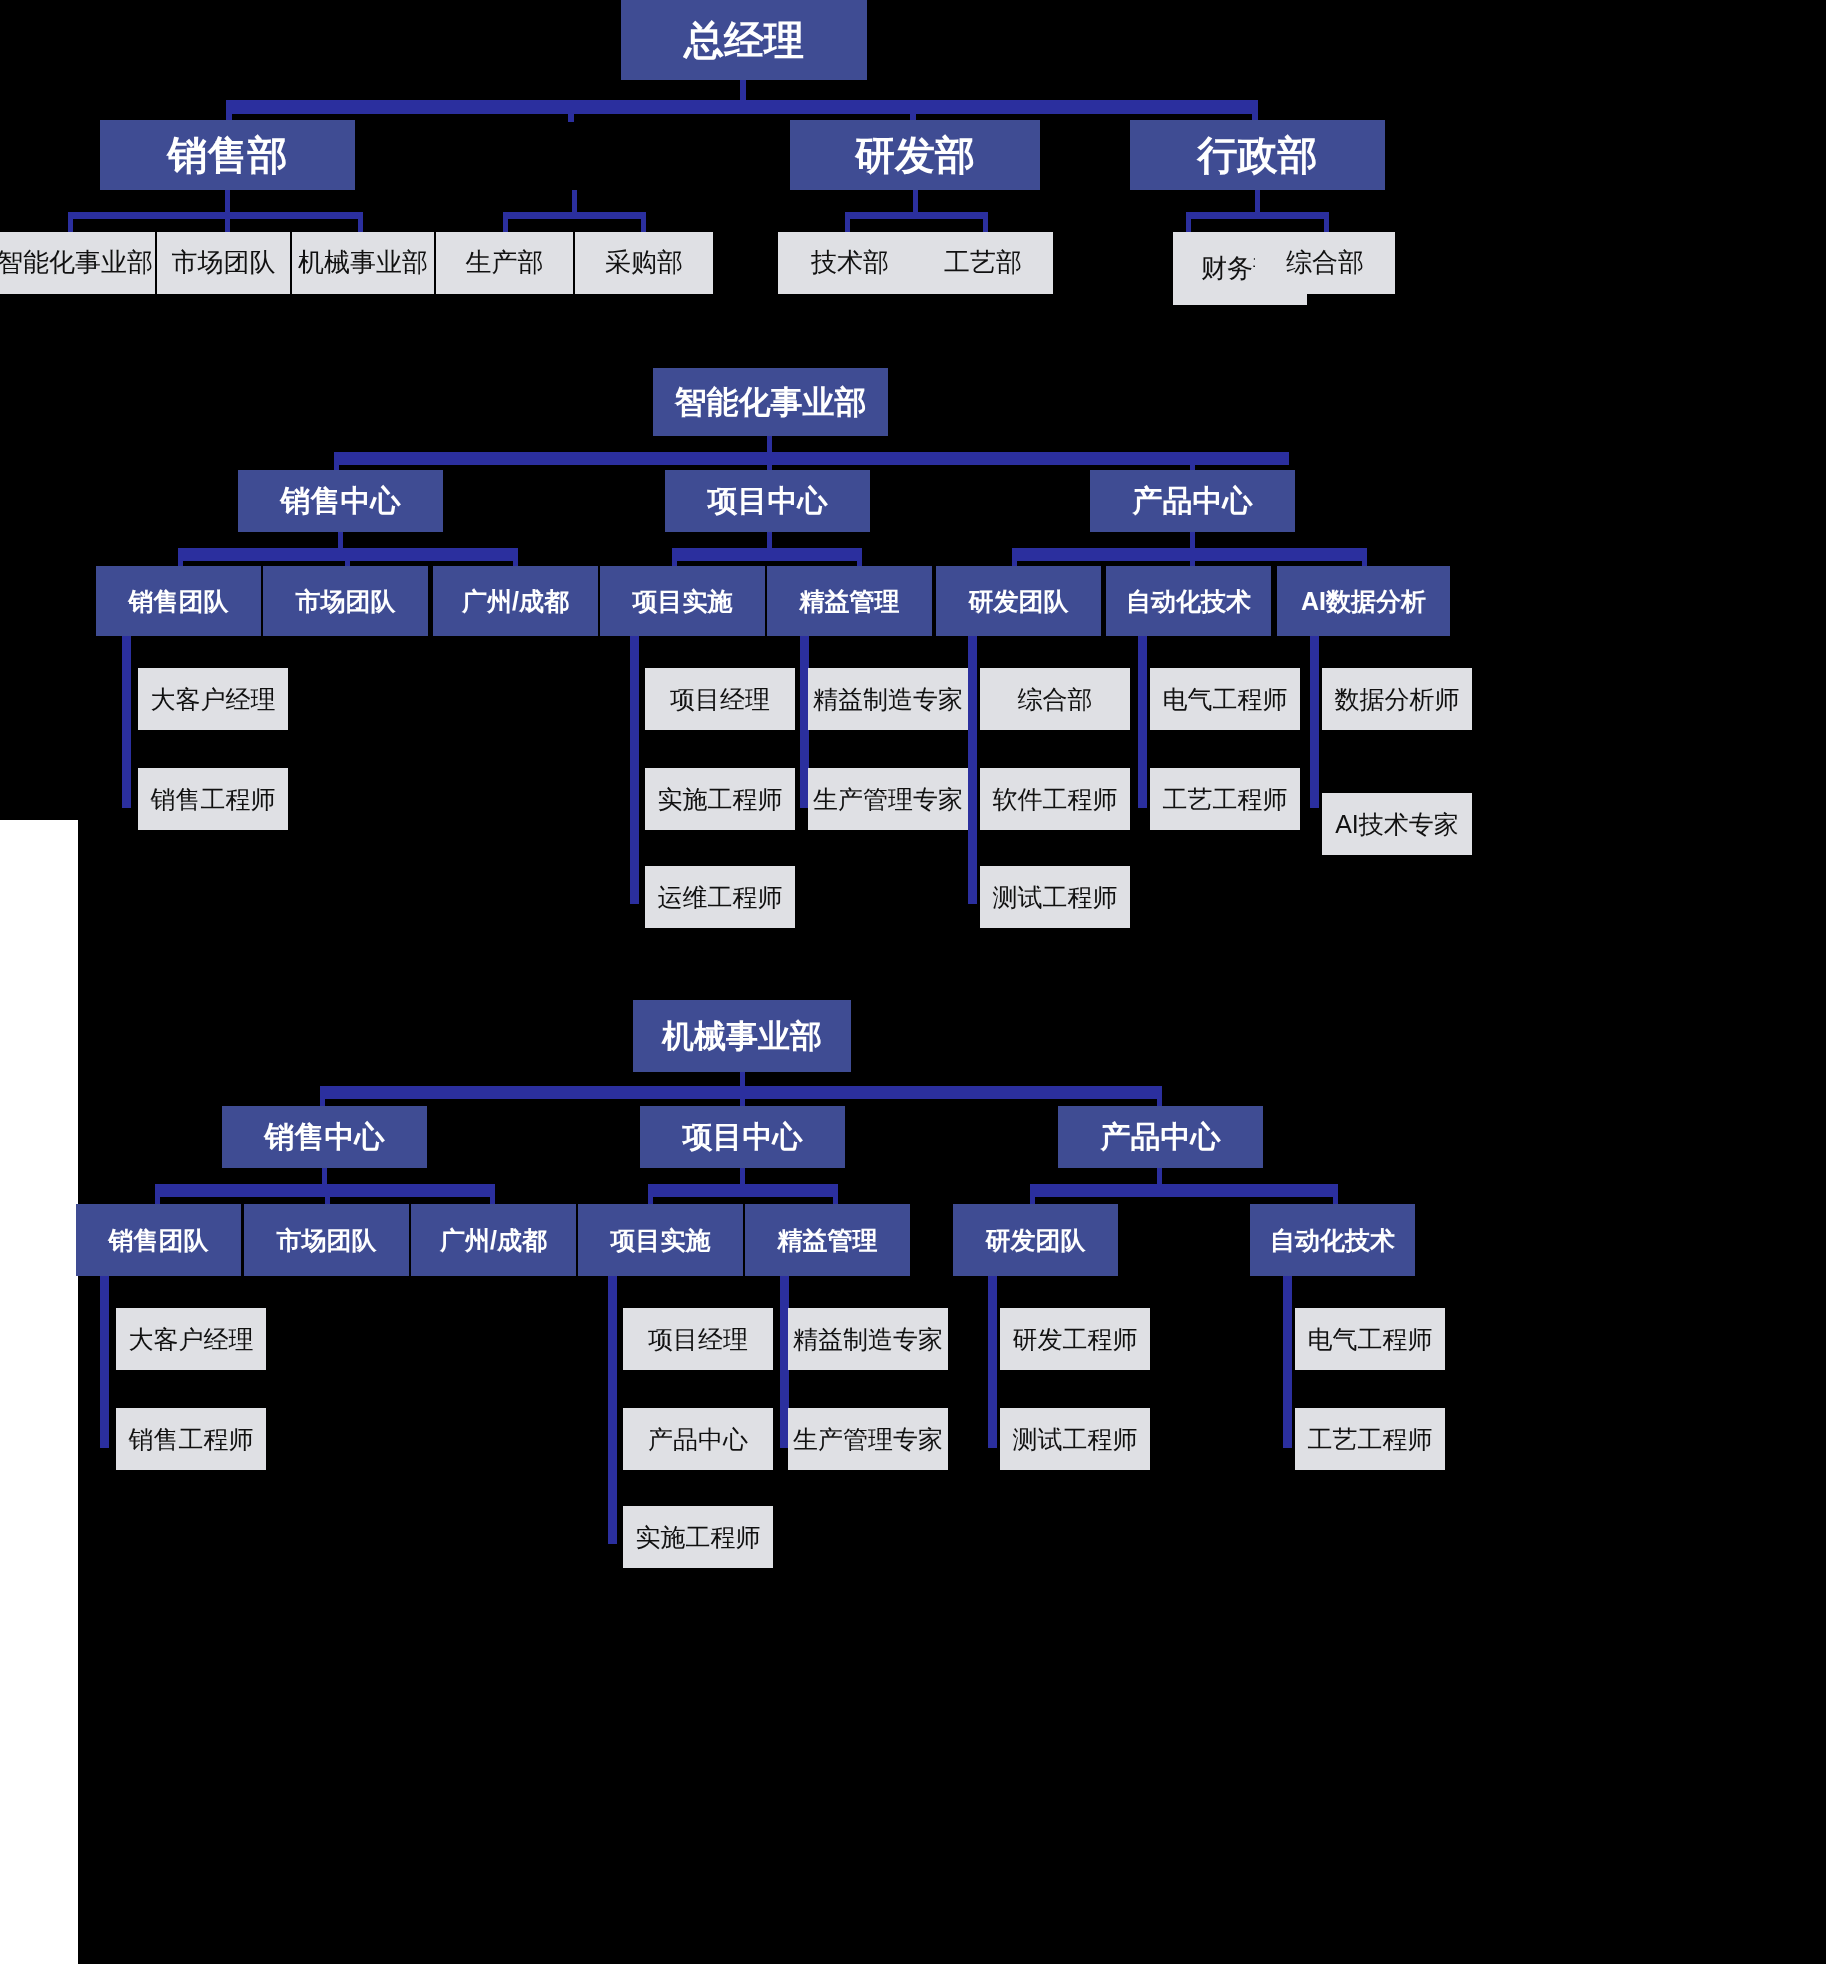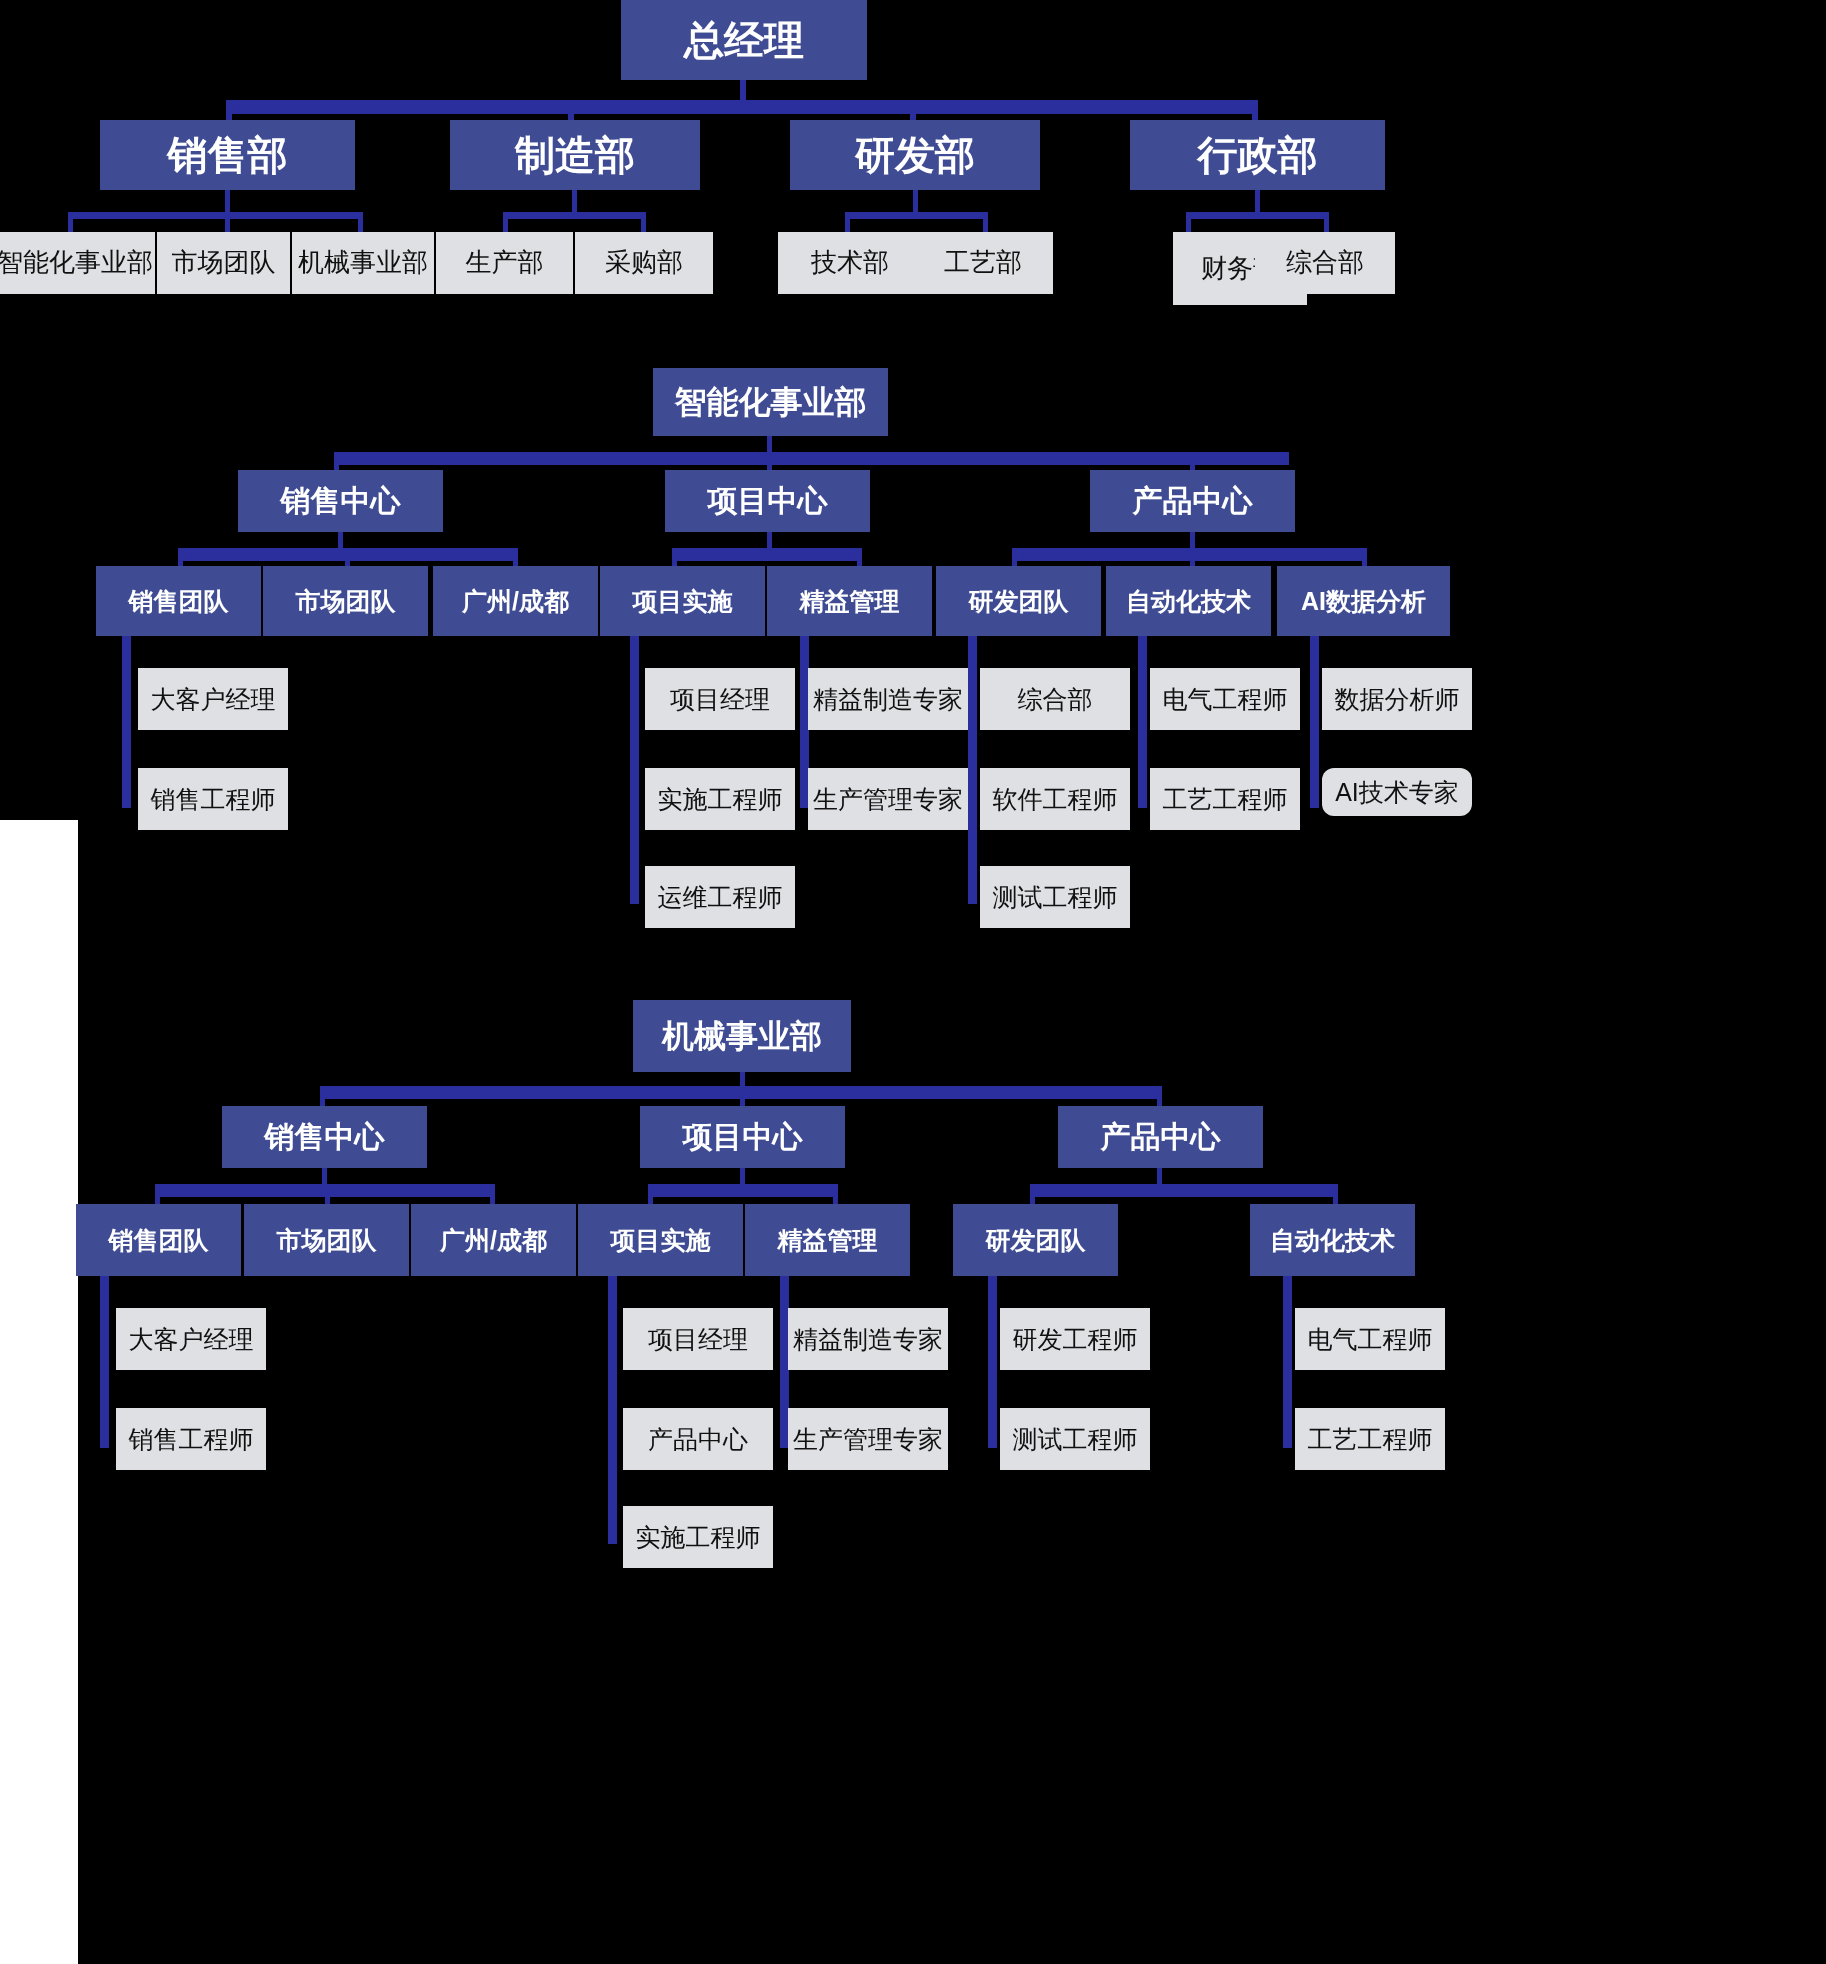--- a/index.html
+++ b/index.html
@@ -69,21 +69,20 @@
   <div class="conn" style="left:740px; top:80px; width:6px; height:26px;"></div>
 
   <div class="conn" style="left:226px; top:100px; width:1032px; height:14px;"></div>
 
   <div class="conn" style="left:226px; top:100px; width:6px; height:22px;"></div>
   <div class="conn" style="left:568px; top:100px; width:6px; height:22px;"></div>
   <div class="conn" style="left:910px; top:100px; width:6px; height:22px;"></div>
   <div class="conn" style="left:1252px; top:100px; width:6px; height:22px;"></div>
 
   <div class="node blue n-dept" style="left:100px; top:120px; width:255px; height:70px;text-align:center;">销售部</div>
-  <div class="node blue n-dept" style="left:450px; top:120px; width:250px; height:70px;">制造部</div>
   <div class="node blue n-dept" style="left:1130px; top:120px; width:255px; height:70px;">行政部</div>
   <div class="node blue n-dept" style="left:790px; top:120px; width:250px; height:70px;">研发部</div>
 
   <div class="conn" style="left:225px; top:190px; width:5px; height:25px;"></div>
   <div class="conn" style="left:68px; top:212px; width:295px; height:7px;"></div>
   <div class="conn" style="left:68px; top:212px; width:5px; height:25px;"></div>
   <div class="conn" style="left:225px; top:212px; width:5px; height:25px;"></div>
   <div class="conn" style="left:358px; top:212px; width:5px; height:25px;"></div>
 
   <div class="conn" style="left:572px; top:190px; width:5px; height:25px;"></div>
@@ -170,21 +169,21 @@
   <div class="node gray n-role" style="left:808px; top:768px; width:160px; height:62px;">生产管理专家</div>
 
   <div class="node gray n-role" style="left:980px; top:668px; width:150px; height:62px;">综合部</div>
   <div class="node gray n-role" style="left:980px; top:768px; width:150px; height:62px;">软件工程师</div>
   <div class="node gray n-role" style="left:980px; top:866px; width:150px; height:62px;">测试工程师</div>
 
   <div class="node gray n-role" style="left:1150px; top:668px; width:150px; height:62px;">电气工程师</div>
   <div class="node gray n-role" style="left:1150px; top:768px; width:150px; height:62px;">工艺工程师</div>
 
   <div class="node gray n-role" style="left:1322px; top:668px; width:150px; height:62px;">数据分析师</div>
-  <div class="node gray n-role" style="left:1322px; top:768px; width:150px; height:48px;border-radius:12px;">AI技术专家</div>
+  <div class="node gray n-role" style="left:1322px; top:793px; width:150px; height:62px;">AI技术专家</div>
 
   <div class="white-patch" style="left:0px; top:820px; width:78px; height:1144px;"></div>
 
   <div class="node blue n-div" style="left:633px; top:1000px; width:218px; height:72px;">机械事业部</div>
 
   <div class="conn" style="left:740px; top:1072px; width:5px; height:22px;"></div>
   <div class="conn" style="left:320px; top:1086px; width:842px; height:13px;"></div>
   <div class="conn" style="left:320px; top:1086px; width:5px; height:22px;"></div>
   <div class="conn" style="left:740px; top:1086px; width:5px; height:22px;"></div>
   <div class="conn" style="left:1157px; top:1086px; width:5px; height:22px;"></div>

